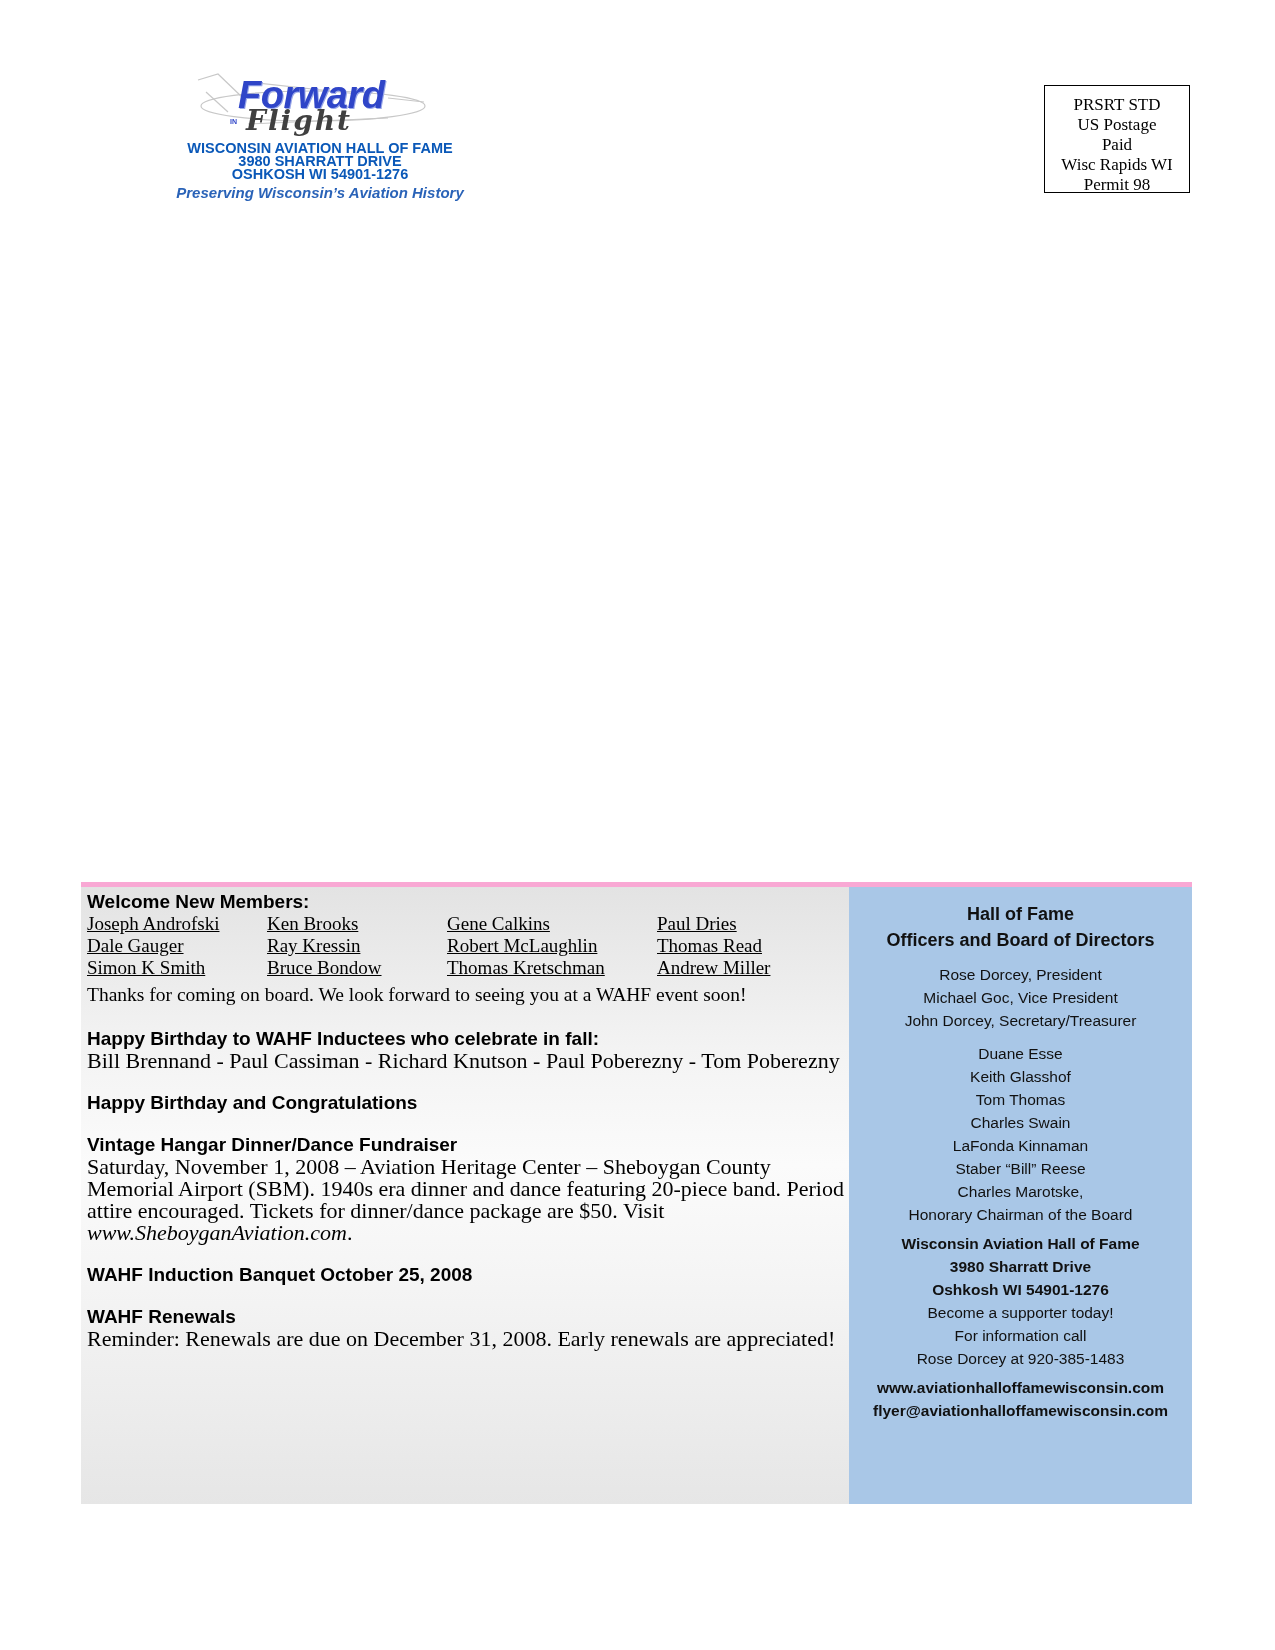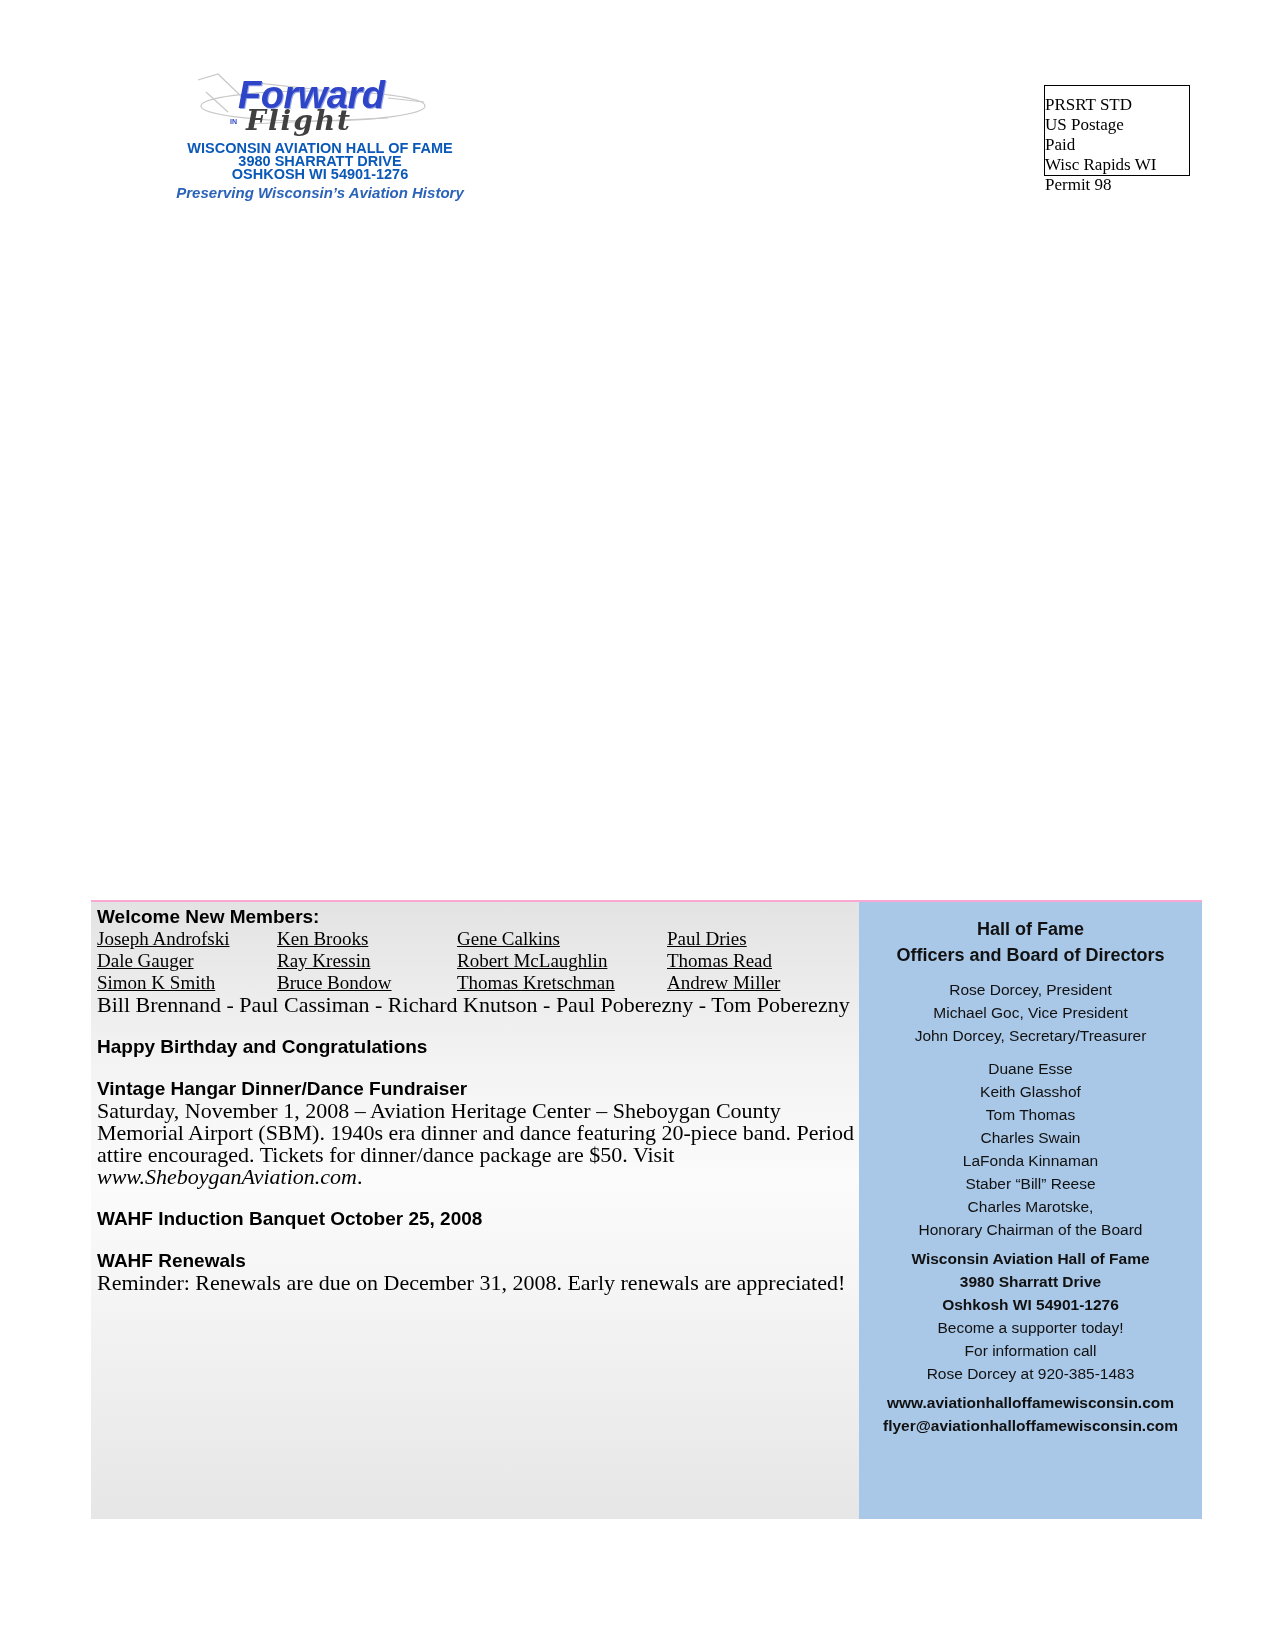--- a/index.html
+++ b/index.html
@@ -17,28 +17,27 @@
   }
   .logo-in { position: absolute; left: 42px; top: 46px; font-family: "Liberation Sans", sans-serif; font-size: 7px; font-weight: bold; color: #2f45c8; }
   .logo-flight {
     position: absolute; left: 58px; top: 32px; font-family: "DejaVu Serif", serif; font-style: italic; font-weight: bold;
     font-size: 28px; color: #404040; letter-spacing: 2px;
   }
   .org-lines { margin-top: 2px; font-family: "Liberation Sans", sans-serif; font-weight: bold; color: #0a58b8; font-size: 14.5px; line-height: 13px; }
   .org-tag { font-family: "Liberation Sans", sans-serif; font-style: italic; font-weight: bold; color: #2a63b8; font-size: 15px; margin-top: 3px; }
 
   .postage {
-    position: absolute; left: 1044px; top: 85px; width: 146px; height: 91px; border: 1.5px solid #000;
-    box-sizing: border-box; font-family: "Liberation Serif", serif; font-size: 17px; line-height: 20px; padding-top: 9px;
+    position: absolute; left: 1044px; top: 85px; width: 146px; height: 108px; border: 1.5px solid #000;
+    box-sizing: border-box; text-align: center; font-family: "Liberation Serif", serif; font-size: 17px; line-height: 20px; padding-top: 9px;
   }
 
   .bottom {
-    position: absolute; left: 81px; top: 900px; width: 1111px; height: 617px; border-top: 2px solid #f9a8d4;
+    position: absolute; left: 81px; top: 882px; width: 1111px; height: 617px; border-top: 5px solid #f9a8d4;
     display: flex;
-    margin-left: 10px;
   }
   .news {
     width: 768px; height: 100%;
     background: linear-gradient(to bottom, #e3e3e3 0%, #f3f3f3 26%, #fbfbfb 45%, #f6f6f6 60%, #e6e6e6 100%);
     padding: 4px 0 0 6px; box-sizing: border-box;
   }
   .news h3 { margin: 0; font-family: "Liberation Sans", sans-serif; font-weight: bold; font-size: 19px; line-height: 22px; }
   .news p { margin: 0; font-size: 22px; line-height: 22px; }
   .news .section { margin-bottom: 20px; }
   .members { display: grid; grid-template-columns: 180px 180px 210px 140px; font-size: 19px; line-height: 22px; text-decoration: underline; }
@@ -101,22 +100,24 @@
       <span>Paul Dries</span>
       <span>Dale Gauger</span>
       <span>Ray Kressin</span>
       <span>Robert McLaughlin</span>
       <span>Thomas Read</span>
       <span>Simon K Smith</span>
       <span>Bruce Bondow</span>
       <span>Thomas Kretschman</span>
       <span>Andrew Miller</span>
     </div>
+    <div class="thanks">Thanks for coming on board. We look forward to seeing you at a WAHF event soon!</div>
 
     <div class="section">
+      <h3>Happy Birthday to WAHF Inductees who celebrate in fall:</h3>
       <p>Bill Brennand  - Paul Cassiman - Richard Knutson - Paul Poberezny - Tom Poberezny</p>
     </div>
 
     <div class="section">
       <h3>Happy Birthday and Congratulations</h3>
     </div>
 
     <div class="section">
       <h3>Vintage Hangar Dinner/Dance Fundraiser</h3>
       <p><span>Saturday, November 1, 2008 – Aviation Heritage Center – Sheboygan County Memorial Airport (SBM). 1940s era dinner and dance featuring 20-piece band. Period attire encour­aged. Tickets for dinner/dance package are $50. Visit </span><i>www.SheboyganAviation.com</i><span>.</span></p>

